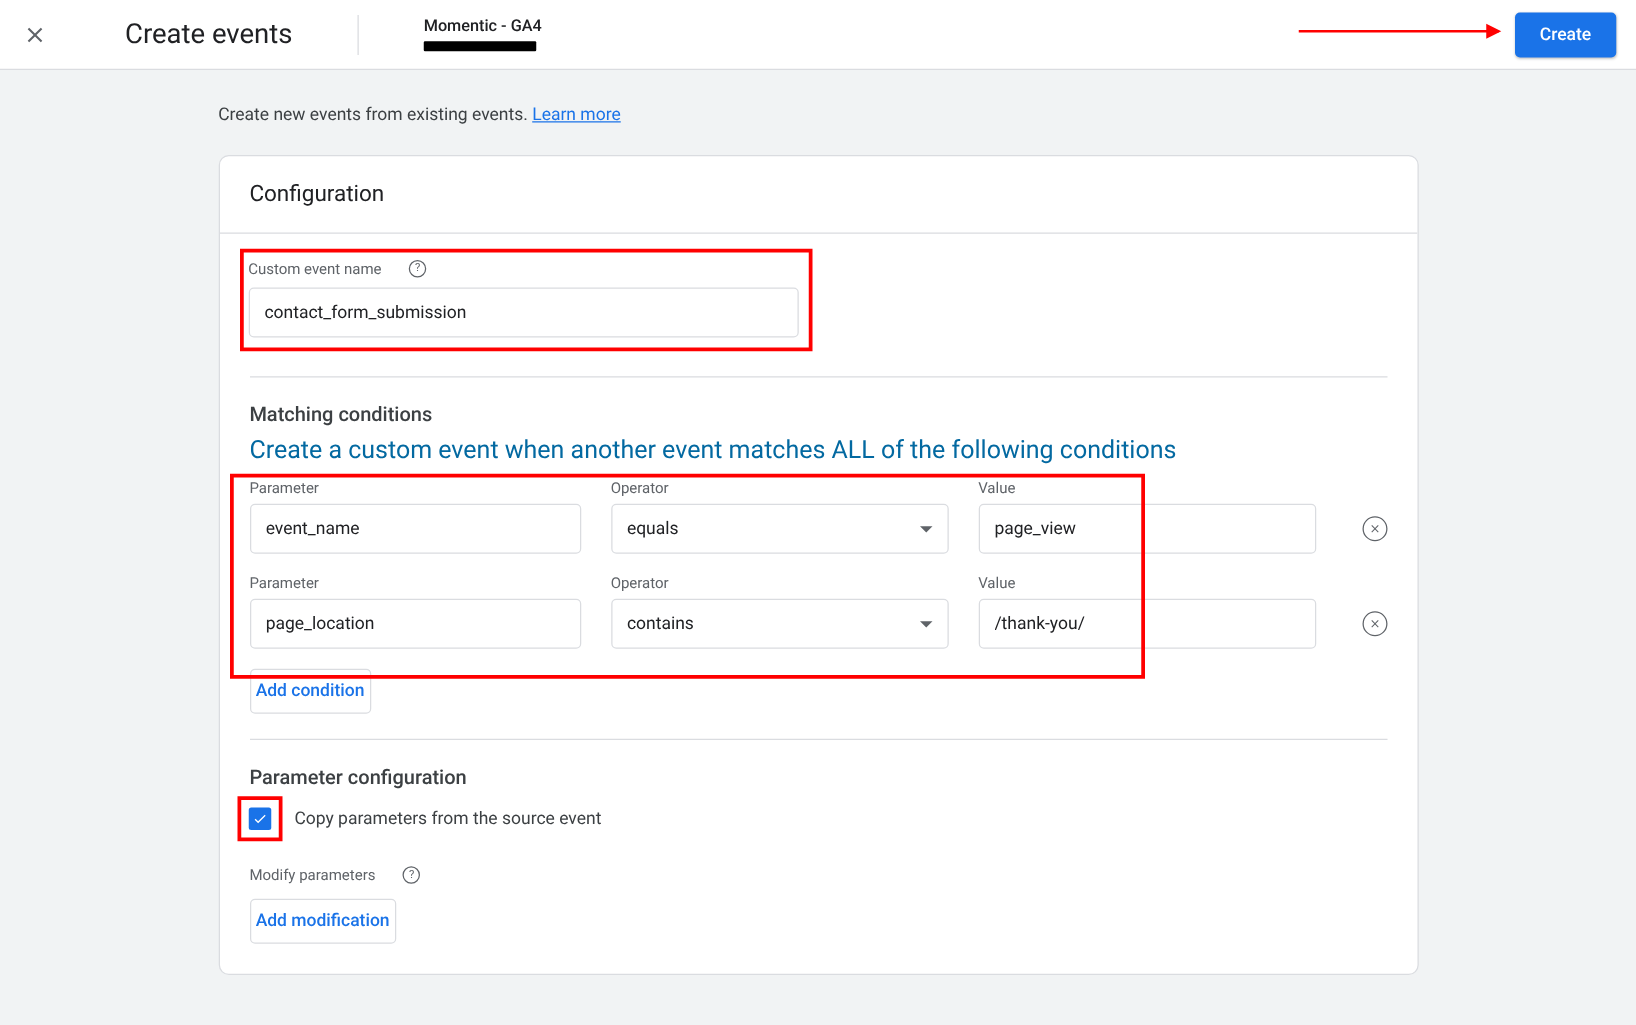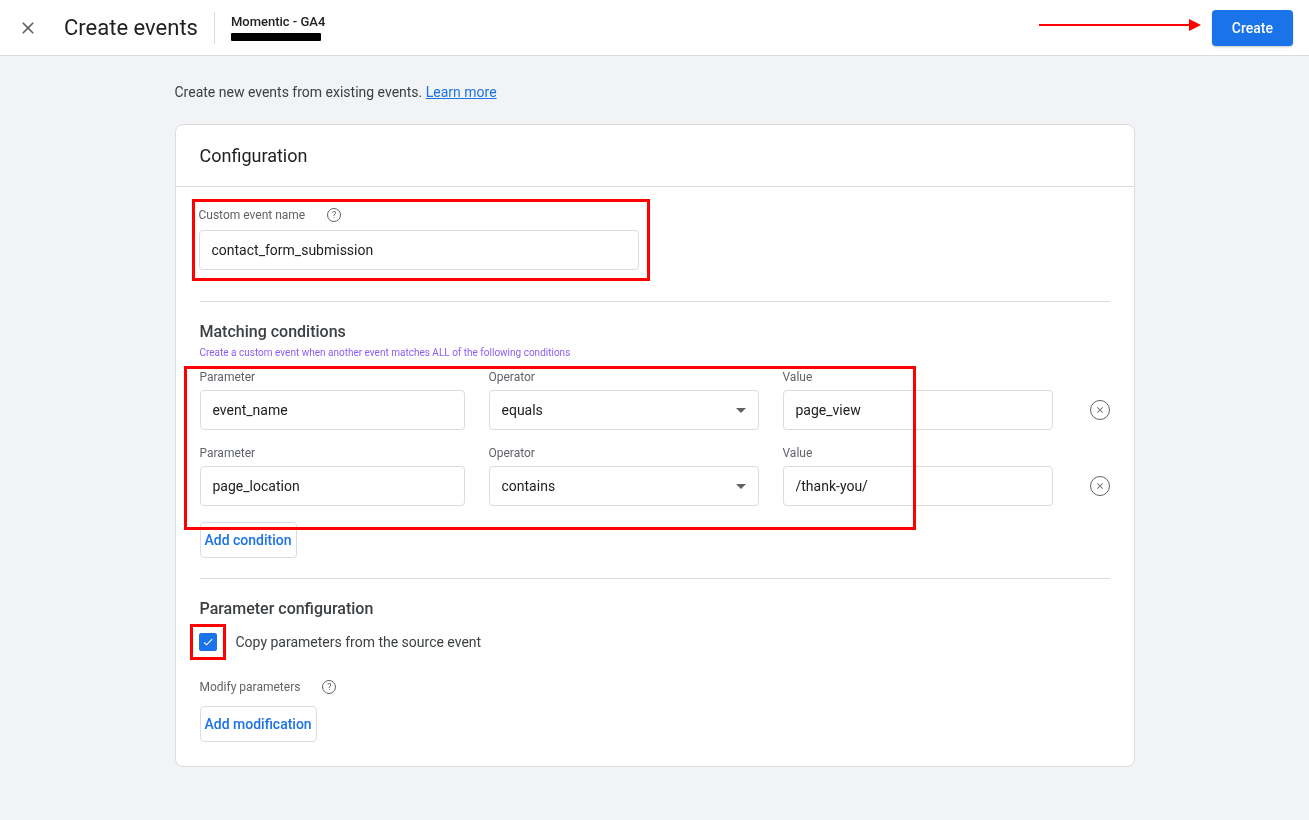--- a/index.html
+++ b/index.html
@@ -15,20 +15,21 @@
       overflow: hidden;
     }
     .header-bar {
       background: #fff;
       height: 56px;
       display: flex;
       align-items: center;
       padding: 0 16px;
       border-bottom: 1px solid #dadce0;
       position: relative;
+      gap: 36px;
     }
     .close-icon {
       width: 24px;
       height: 24px;
       color: #5f6368;
       cursor: pointer;
       display: flex;
       align-items: center;
       justify-content: center;
     }
@@ -173,22 +174,22 @@
       margin: 20px 0;
       border: none;
     }
     .section-title {
       font-size: 16px;
       font-weight: 500;
       color: #3c4043;
       margin-bottom: 6px;
     }
     .section-sub {
-      font-size: 10px;
-      color: #8b5cf6;
+      font-size: 20px;
+      color: #0369a1;
       margin-bottom: 12px;
     }
     .conditions-wrapper {
       position: relative;
     }
     .highlight-box-cond {
       position: absolute;
       left: -16px;
       top: -4px;
       width: 732px;

